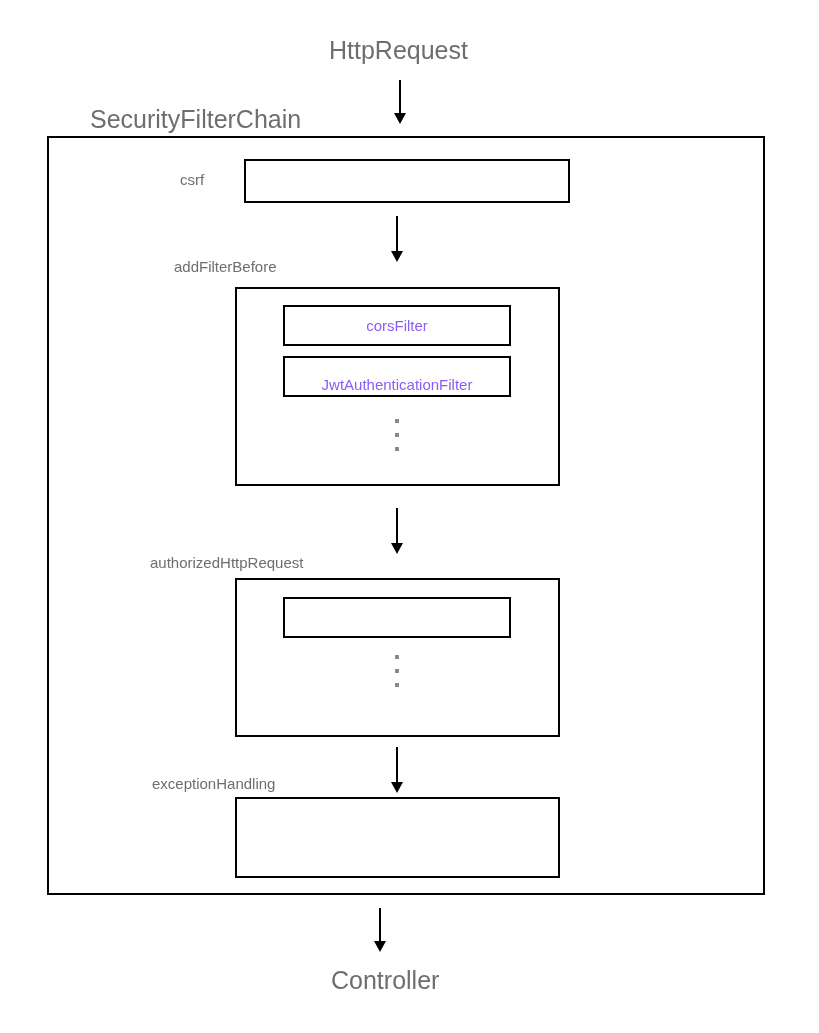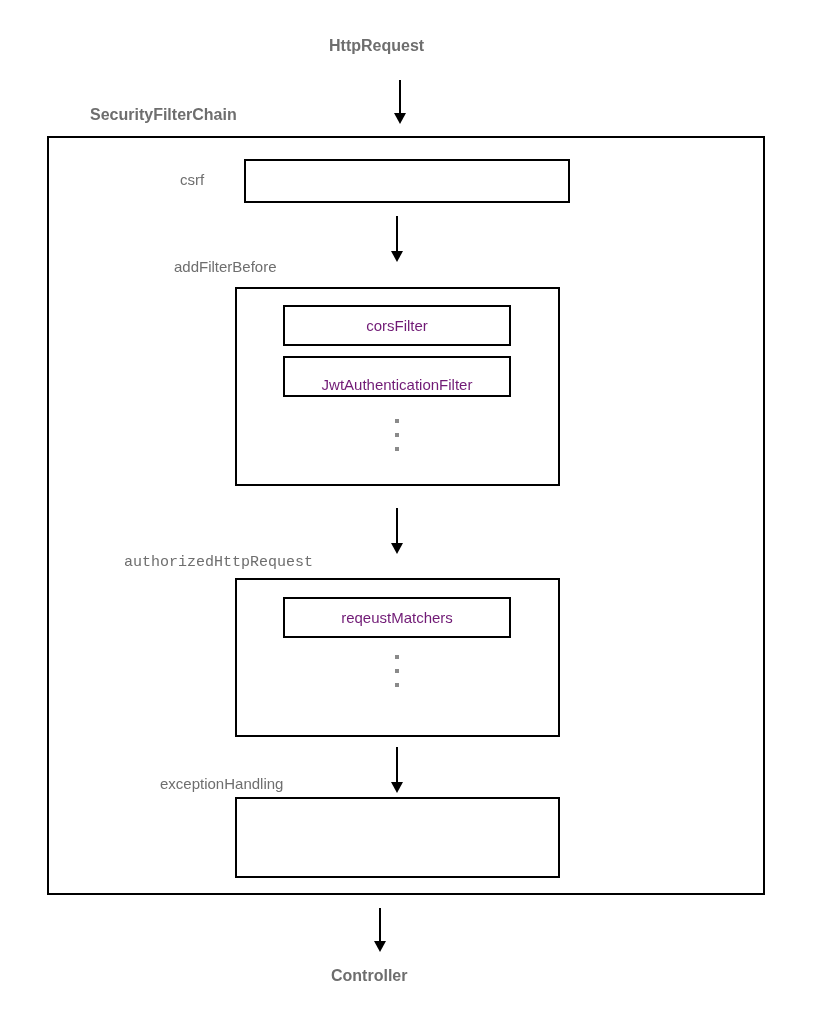--- a/index.html
+++ b/index.html
@@ -18,29 +18,29 @@
     overflow: hidden;
   }
 
   
   .txt {
     position: absolute;
     color: #6e6e6e;
     white-space: nowrap;
     line-height: 1;
   }
-  .txt-lg   { font-size: 16px; font-weight: bold; }
+  .txt-lg   { font-size: 25px; }
   .txt-sm   { font-size: 15px; }
 
   .center-lbl {
     position: absolute;
     display: flex;
     align-items: center;
     justify-content: center;
-    color: #701a75;
+    color: #8b5cf6;
     white-space: nowrap;
   }
 
   
   .box {
     position: absolute;
     box-sizing: border-box;
     background: #ffffff;
     border: 2px solid #000000;
   }
@@ -123,39 +123,38 @@
     <i></i>
       <i></i>
       <i></i>
   </div>
 
   <div class="arrow" style="left:390px; top:508px; width:14px; height:46px;">
     <div class="shaft" style="height:35px;"></div>
     <div class="head"></div>
   </div>
 
-  <div class="txt txt-sm" style="left:124px; top:555px;font-family:Liberation Mono, monospace;">authorizedHttpRequest</div>
+  <div class="txt txt-sm" style="left:150px; top:555px;">authorizedHttpRequest</div>
 
   <div class="box" style="left:235px; top:578px; width:325px; height:159px;"></div>
 
   <div class="box" style="left:283px; top:597px; width:228px; height:41px;"></div>
-  <div class="center-lbl txt-sm" style="left:283px; top:597px; width:228px; height:41px;">reqeustMatchers</div>
 
   <div class="vdots" style="left:394px; top:655px; width:6px; height:32px;">
     <i></i>
       <i></i>
       <i></i>
   </div>
 
   <div class="arrow" style="left:390px; top:747px; width:14px; height:46px;">
     <div class="shaft" style="height:35px;"></div>
     <div class="head"></div>
   </div>
 
-  <div class="txt txt-sm" style="left:152px; top:776px;margin-left:8px;">exceptionHandling</div>
+  <div class="txt txt-sm" style="left:152px; top:776px;">exceptionHandling</div>
 
   <div class="box" style="left:235px; top:797px; width:325px; height:81px;"></div>
 
   <div class="arrow" style="left:373px; top:908px; width:14px; height:44px;">
     <div class="shaft" style="height:33px;"></div>
     <div class="head"></div>
   </div>
 
   <div class="txt txt-lg" style="left:331px; top:968px;">Controller</div>
 

